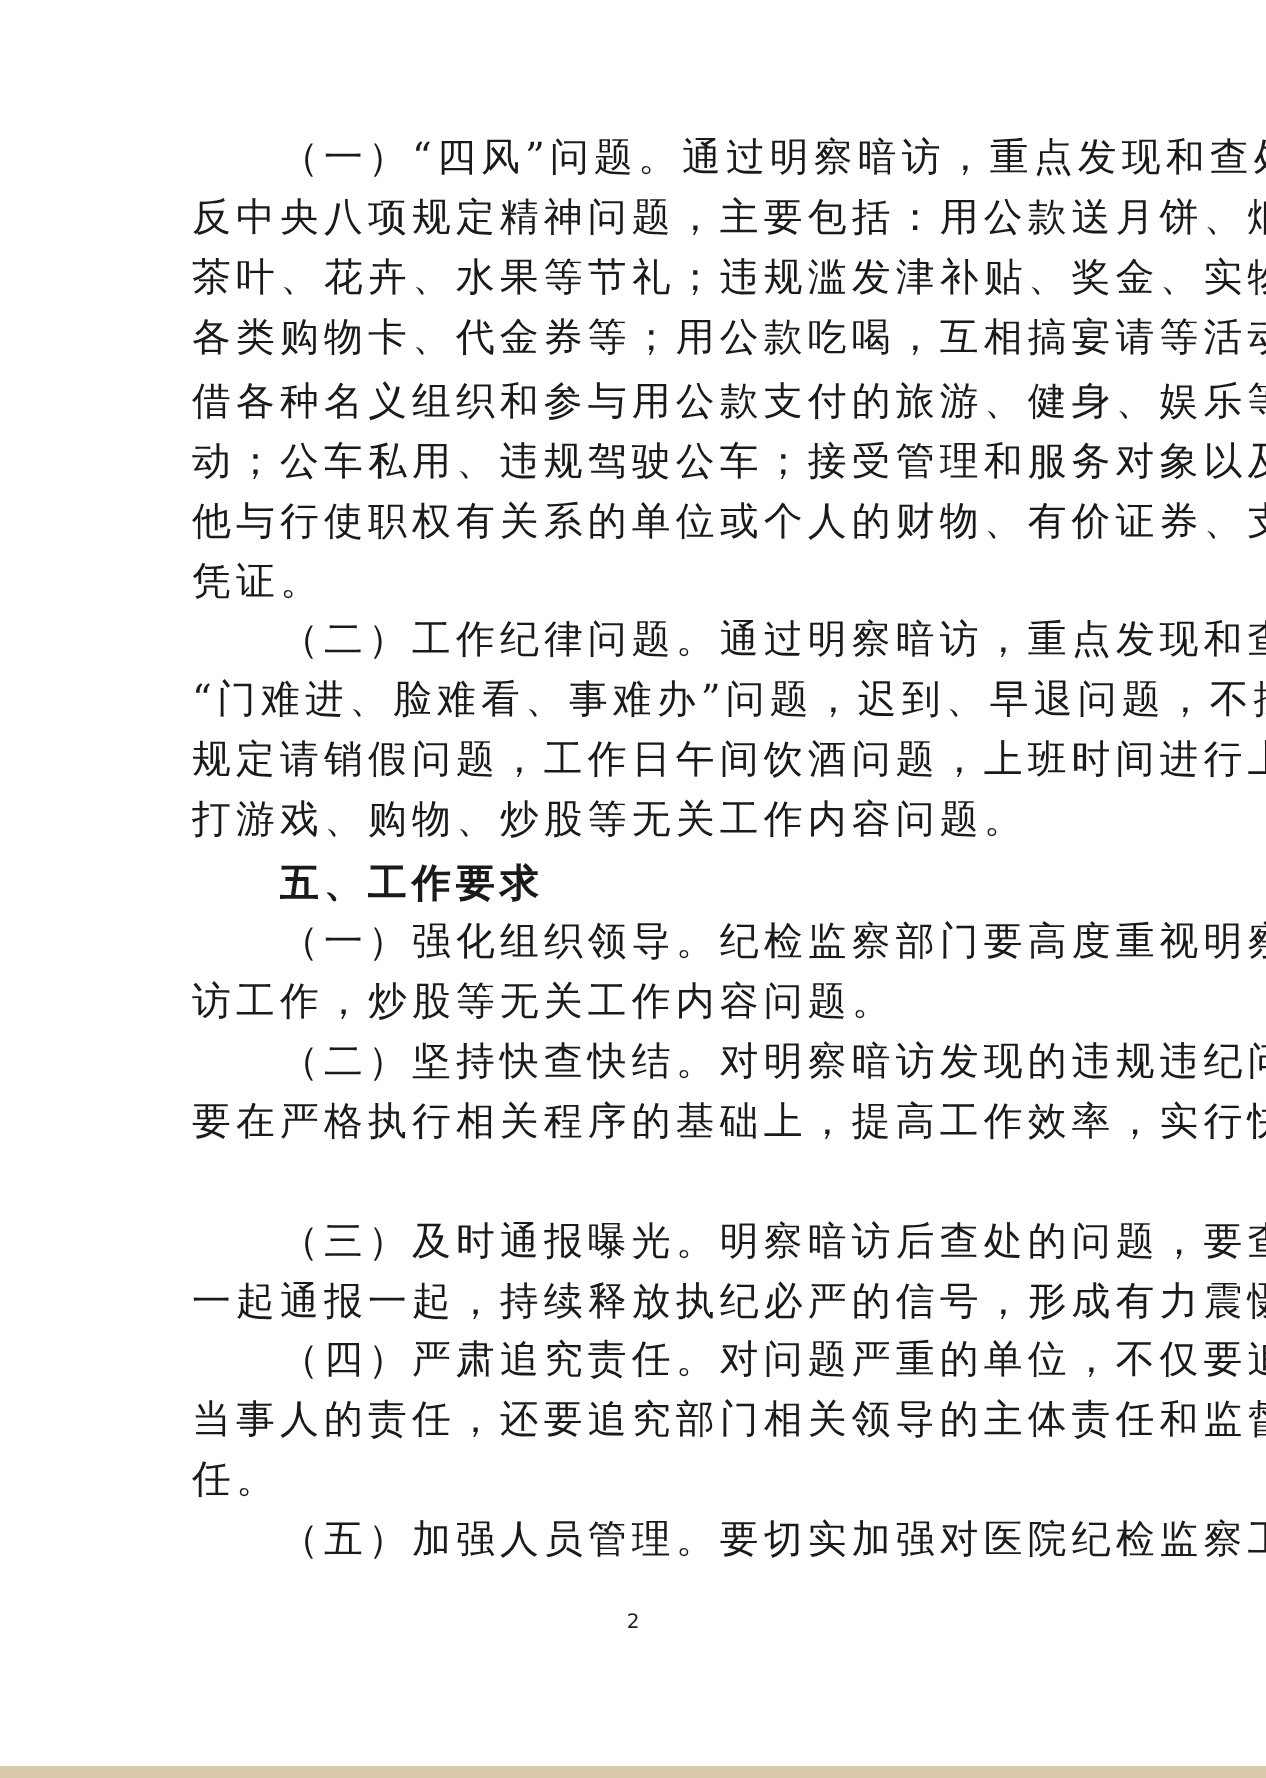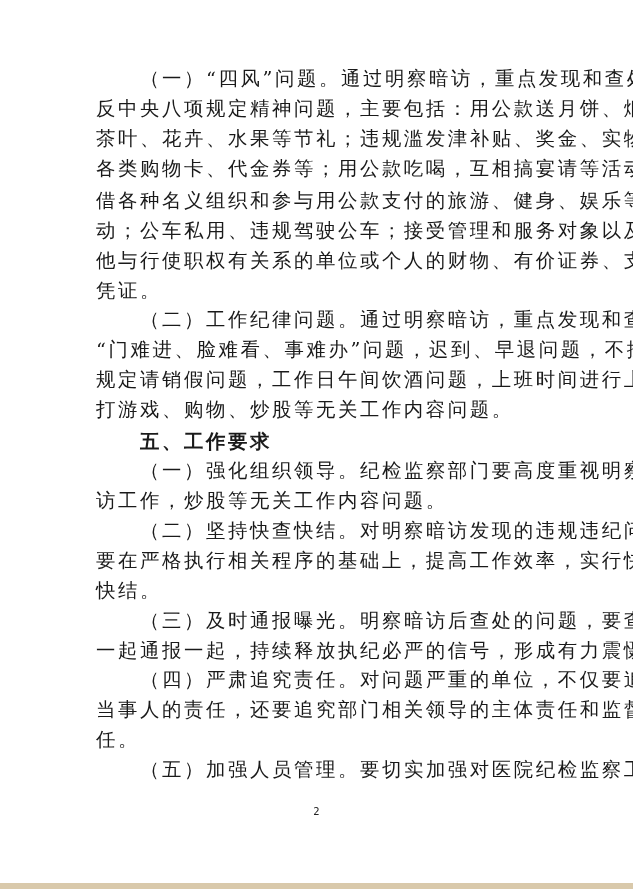--- a/index.html
+++ b/index.html
@@ -80,21 +80,20 @@
   <div class="line last" style="top: 276px;">凭证。</div>
   <div class="line indent" style="top: 305px;">（二）工作纪律问题。通过明察暗访，重点发现和查处</div>
   <div class="line" style="top: 335px;">“门难进、脸难看、事难办”问题，迟到、早退问题，不按</div>
   <div class="line" style="top: 365px;">规定请销假问题，工作日午间饮酒问题，上班时间进行上网</div>
   <div class="line indent last heading" style="top: 427px;">五、工作要求</div>
   <div class="line last" style="top: 395px;">打游戏、购物、炒股等无关工作内容问题。</div>
   <div class="line indent" style="top: 456px;">（一）强化组织领导。纪检监察部门要高度重视明察暗</div>
   <div class="line last" style="top: 486px;">访工作，炒股等无关工作内容问题。</div>
   <div class="line indent" style="top: 516px;">（二）坚持快查快结。对明察暗访发现的违规违纪问题</div>
   <div class="line" style="top: 546px;">要在严格执行相关程序的基础上，提高工作效率，实行快查</div>
-  <div class="line last" style="top: 576px;">快结。</div>
   <div class="line indent" style="top: 606px;">（三）及时通报曝光。明察暗访后查处的问题，要查处</div>
   <div class="line last" style="top: 636px;">一起通报一起，持续释放执纪必严的信号，形成有力震慑。</div>
   <div class="line indent" style="top: 665px;">（四）严肃追究责任。对问题严重的单位，不仅要追究</div>
   <div class="line" style="top: 695px;">当事人的责任，还要追究部门相关领导的主体责任和监督责</div>
   <div class="line last" style="top: 725px;">任。</div>
   <div class="line indent" style="top: 755px;">（五）加强人员管理。要切实加强对医院纪检监察工作</div>
 
   <div class="page-number">2</div>
 </div>
 <div class="bottom-strip"></div>

